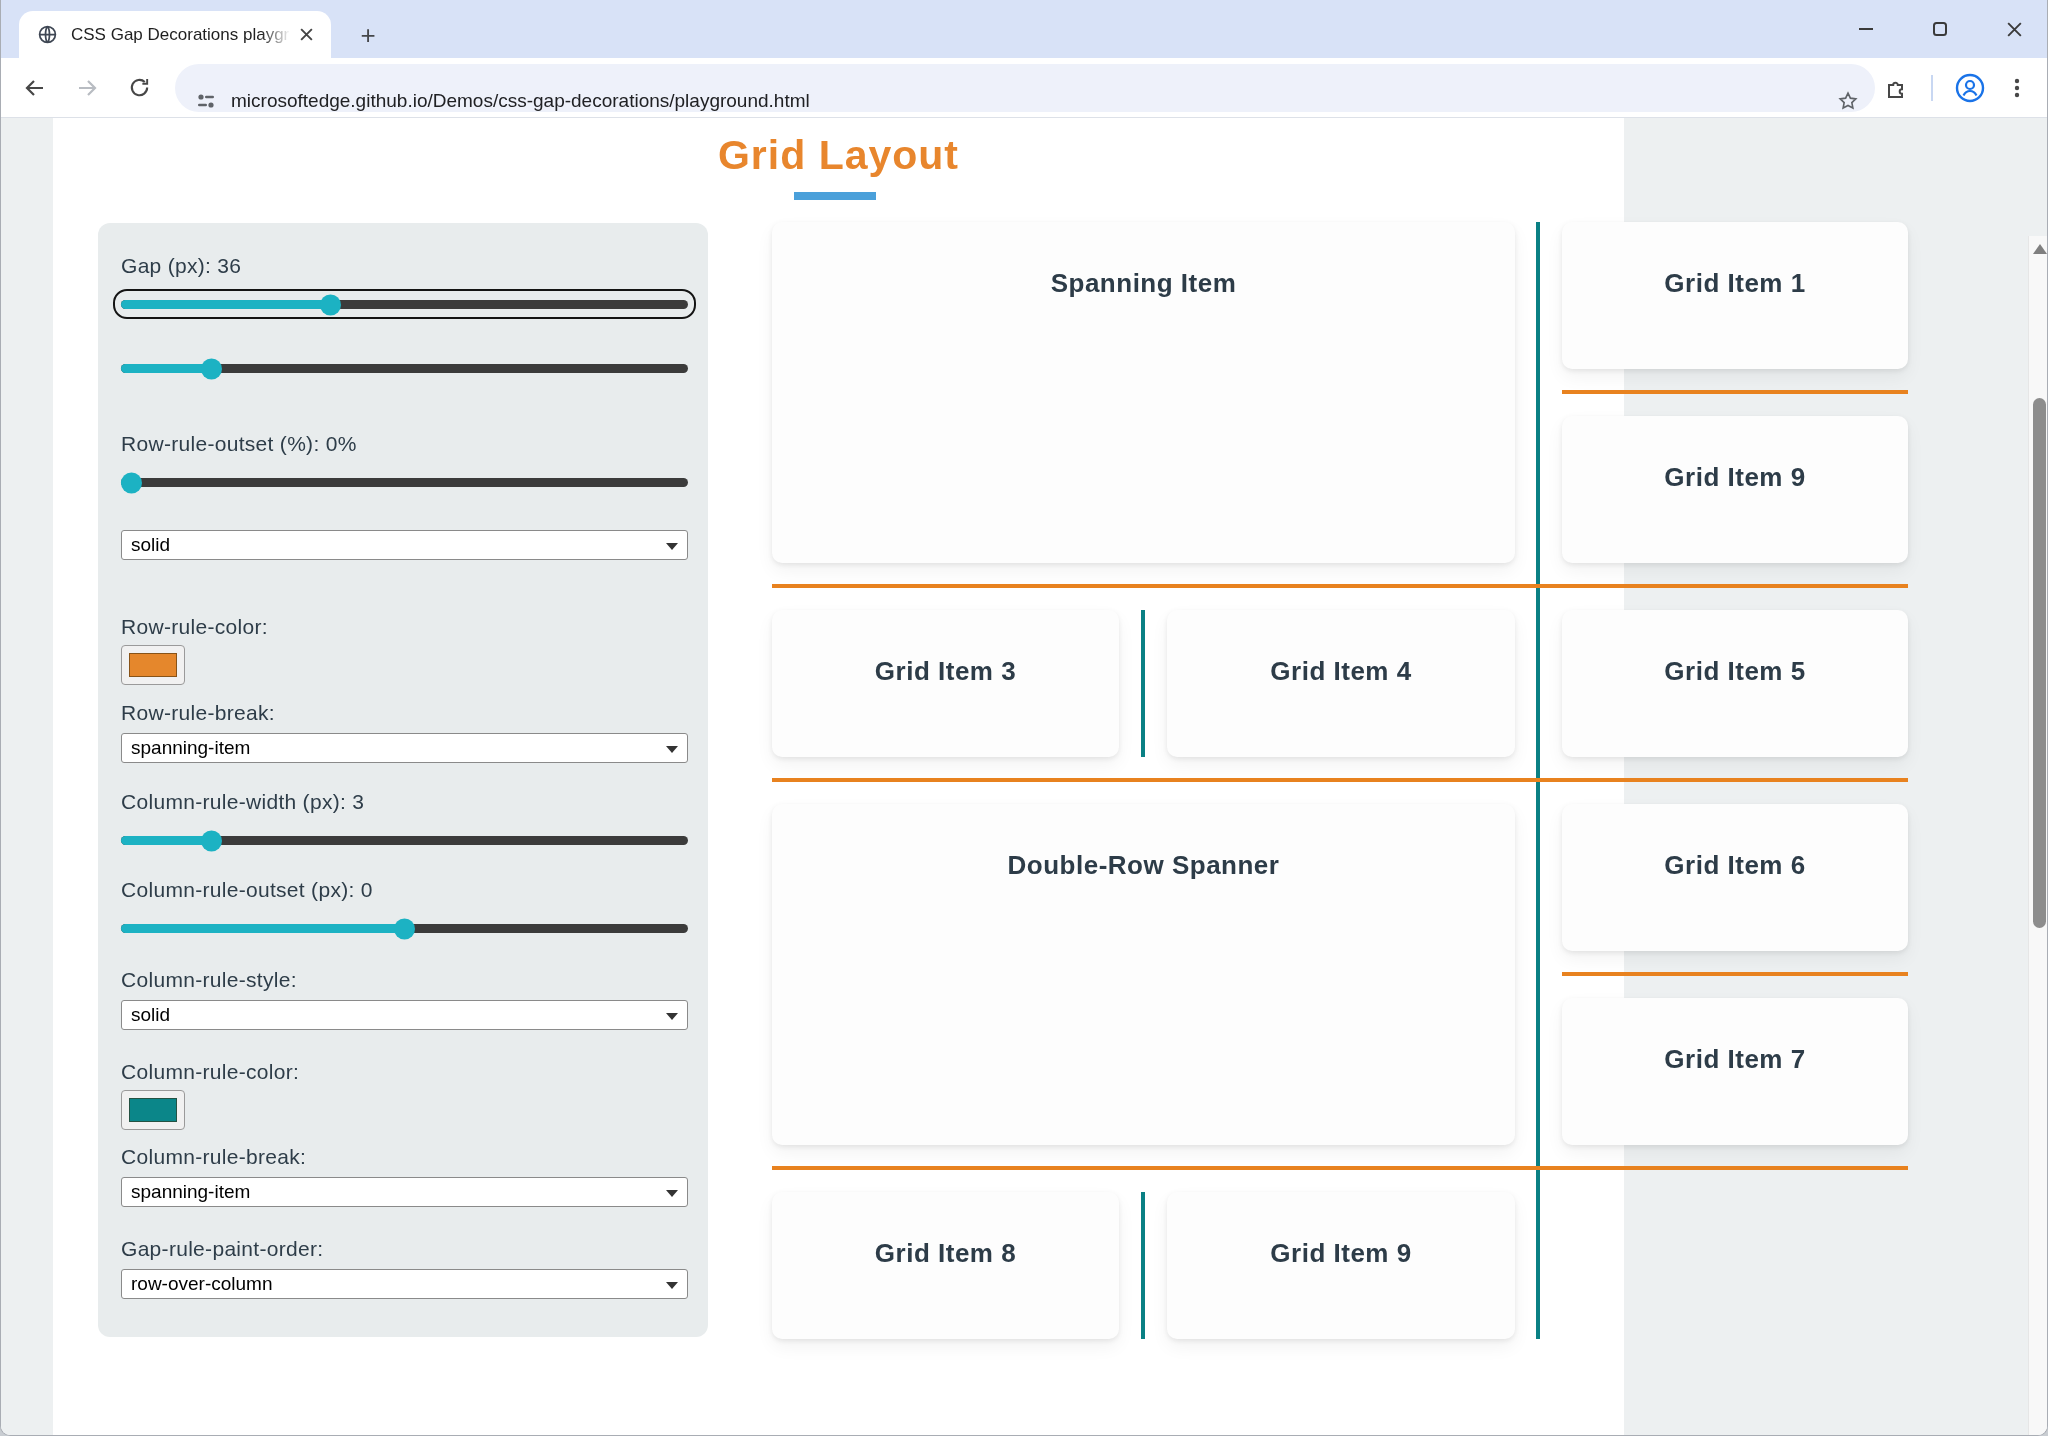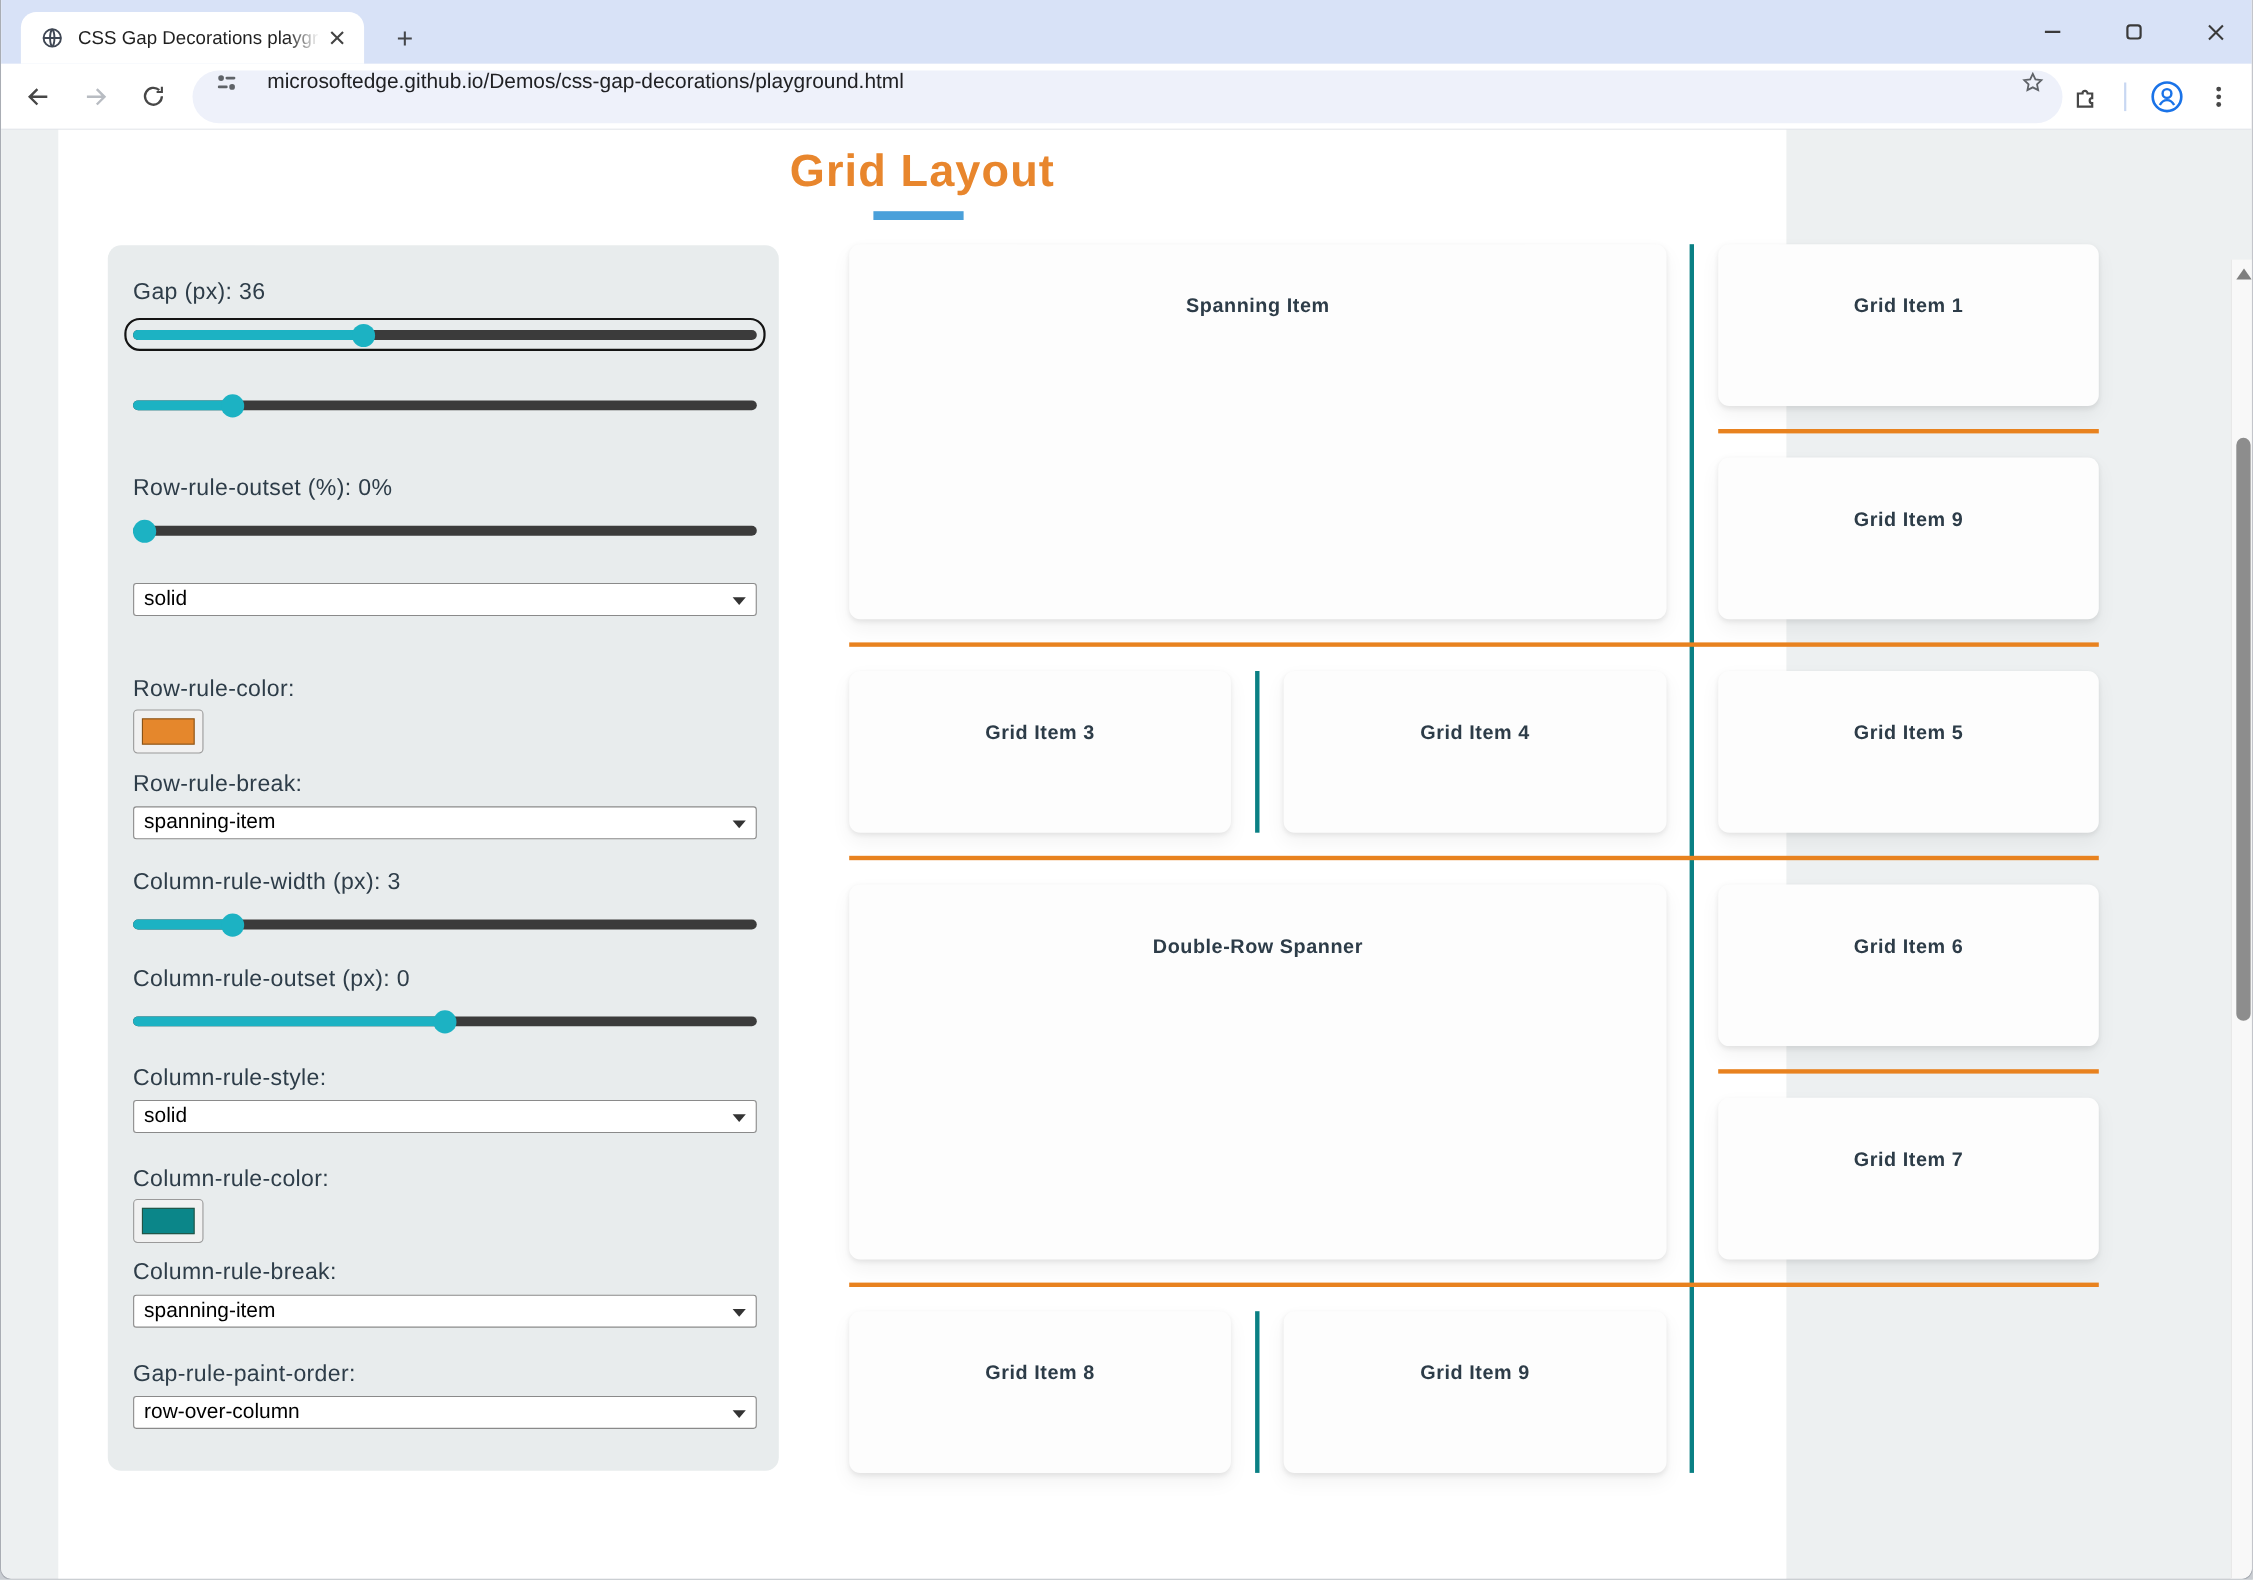--- a/index.html
+++ b/index.html
@@ -23,21 +23,21 @@
   .newtab { position:absolute; left:352px; top:20px; width:30px; height:30px; display:flex; align-items:center;
             justify-content:center; font-size:26px; color:#45474b; border-radius:50%; font-weight:400; }
   .wincontrols { position:absolute; right:18px; top:0; height:58px; display:flex; align-items:center; gap:44px; }
   .winbtn { width:30px; height:30px; display:flex; align-items:center; justify-content:center; }
 
   .toolbar { position:absolute; left:0; top:58px; width:100%; height:60px; background:#ffffff;
              border-bottom:1px solid #dde1e8; display:flex; align-items:center; }
   .navbtn { width:40px; height:40px; display:flex; align-items:center; justify-content:center; border-radius:50%; flex:0 0 auto; }
   .navbtn.back { margin-left:14px; } .navbtn.fwd { margin-left:12px; } .navbtn.reload { margin-left:12px; }
   .omnibox { margin-left:16px; width:1700px; height:48px; background:#eef1fa; border-radius:24px;
-             display:flex; align-items:flex-start; padding:0 16px 0 20px;gap:12px; }
+             display:flex; align-items:flex-end; padding:0 16px 0 20px; }
   .url-text { margin-left:14px; font-size:19px; color:#202124; flex:1; white-space:nowrap; overflow:hidden; }
   .toolbar-right { display:flex; align-items:center; margin-left:10px; gap:22px; }
   .tb-sep { width:2px; height:26px; background:#c8d7f2; }
 
   
   .content { position:absolute; left:0; top:118px; width:2048px; height:1318px; background:#edf0f1; }
   .page { position:absolute; left:52px; top:0; width:1571px; height:1318px; background:#ffffff; }
 
   .page-title { position:absolute; left:0; top:14px; width:100%; text-align:center;
                 font-size:41px; font-weight:700; letter-spacing:1px; color:#e8862d; }
@@ -61,21 +61,21 @@
                    border-left:6px solid transparent; border-right:6px solid transparent; border-top:7px solid #333; }
   .swatch { margin-top:5px; width:64px; height:40px; background:#f1f1f1; border:1px solid #9a9a9a;
             border-radius:4px; padding:7px; }
   .swatch-inner { width:100%; height:100%; border:1px solid rgba(60,40,10,0.55); }
 
   
   .grid-area { position:absolute; left:719px; top:104px; width:1136px; height:1117px; }
   .card { position:absolute; background:#fdfdfd; border-radius:10px;
           box-shadow:0 2px 5px rgba(0,0,0,0.08), 0 8px 18px rgba(0,0,0,0.05);
           text-align:center; padding-top:46px;
-          font-size:18px; font-weight:700; letter-spacing:0.5px; color:#2d3c48; }
+          font-size:26px; font-weight:700; letter-spacing:0.5px; color:#2d3c48; }
   .col-rule { position:absolute; width:4px; background:#0a8084; z-index:1; }
   .row-rule { position:absolute; height:4px; background:#e8821f; z-index:2; }
 
   
   .scrollbar { position:absolute; right:0; top:118px; width:21px; height:1318px; background:#f8f8f8;
                border-left:1px solid #e6e6e6; }
   .sb-thumb { position:absolute; left:4px; top:162px; width:13px; height:530px; background:#8d8d8d; border-radius:7px; }
   .sb-arrow { position:absolute; left:4px; width:0; height:0; }
   .sb-up   { top:8px;    border-left:7px solid transparent; border-right:7px solid transparent; border-bottom:10px solid #7f7f7f; }
 </style>

